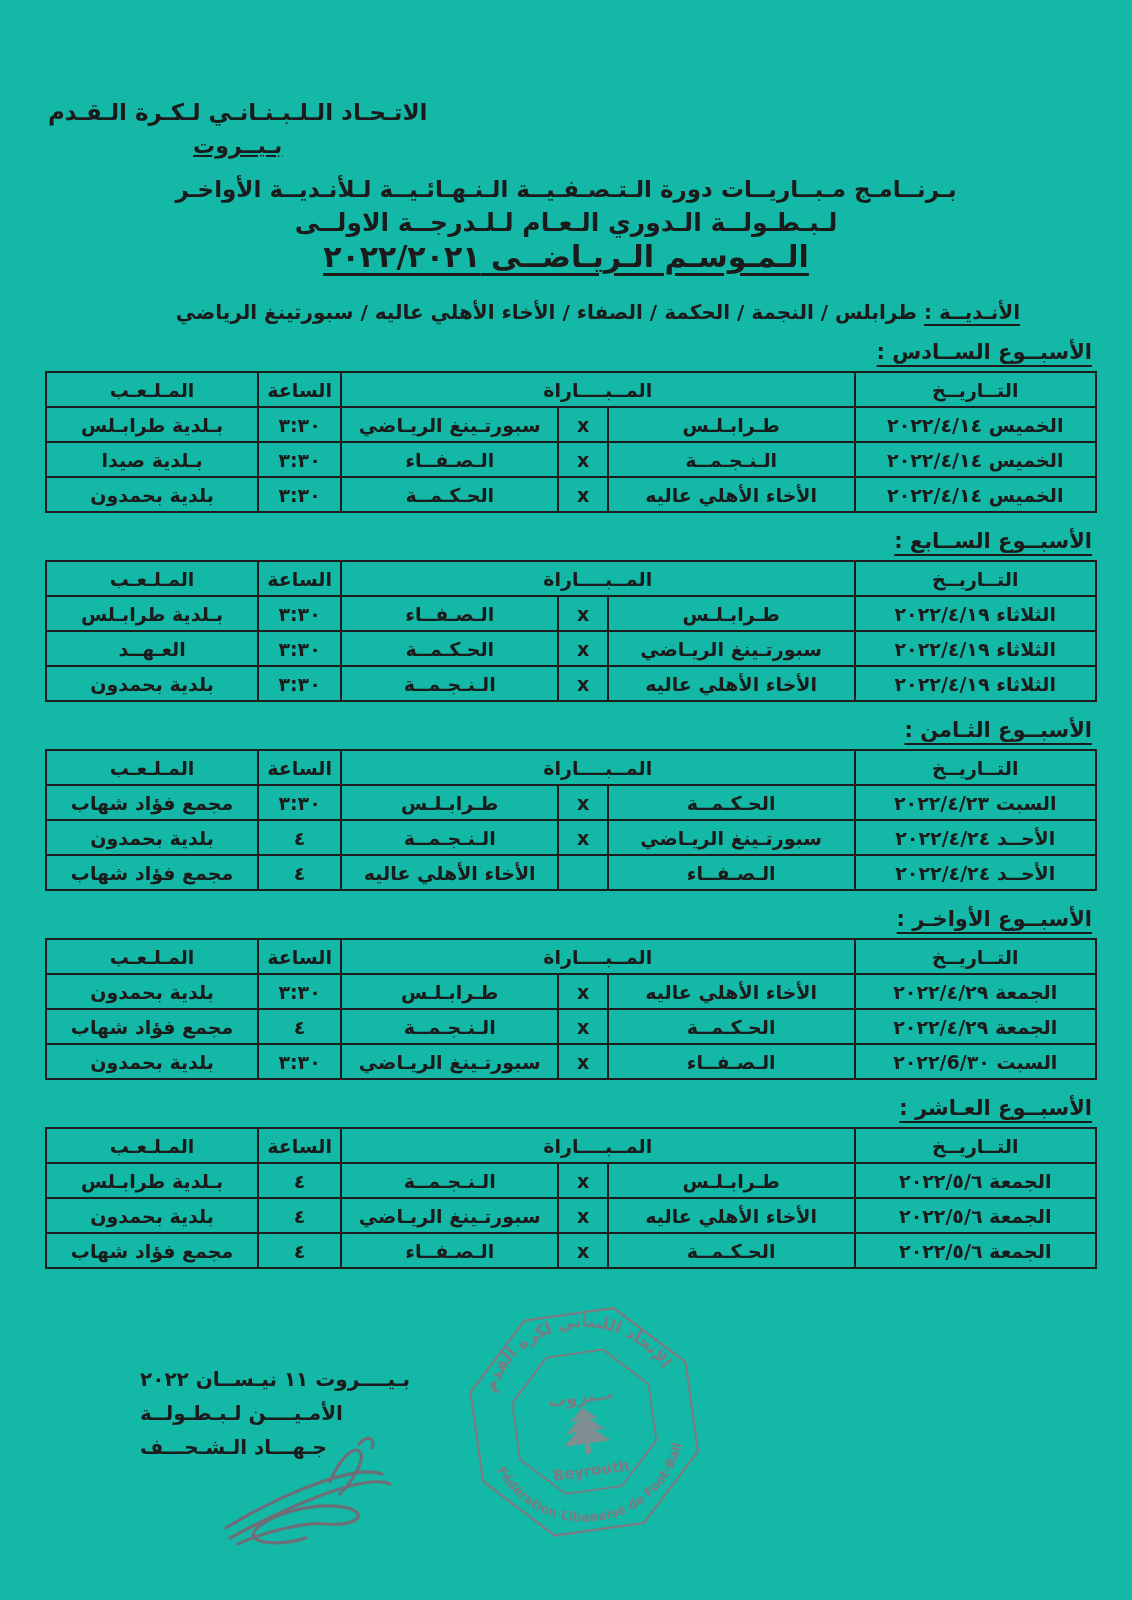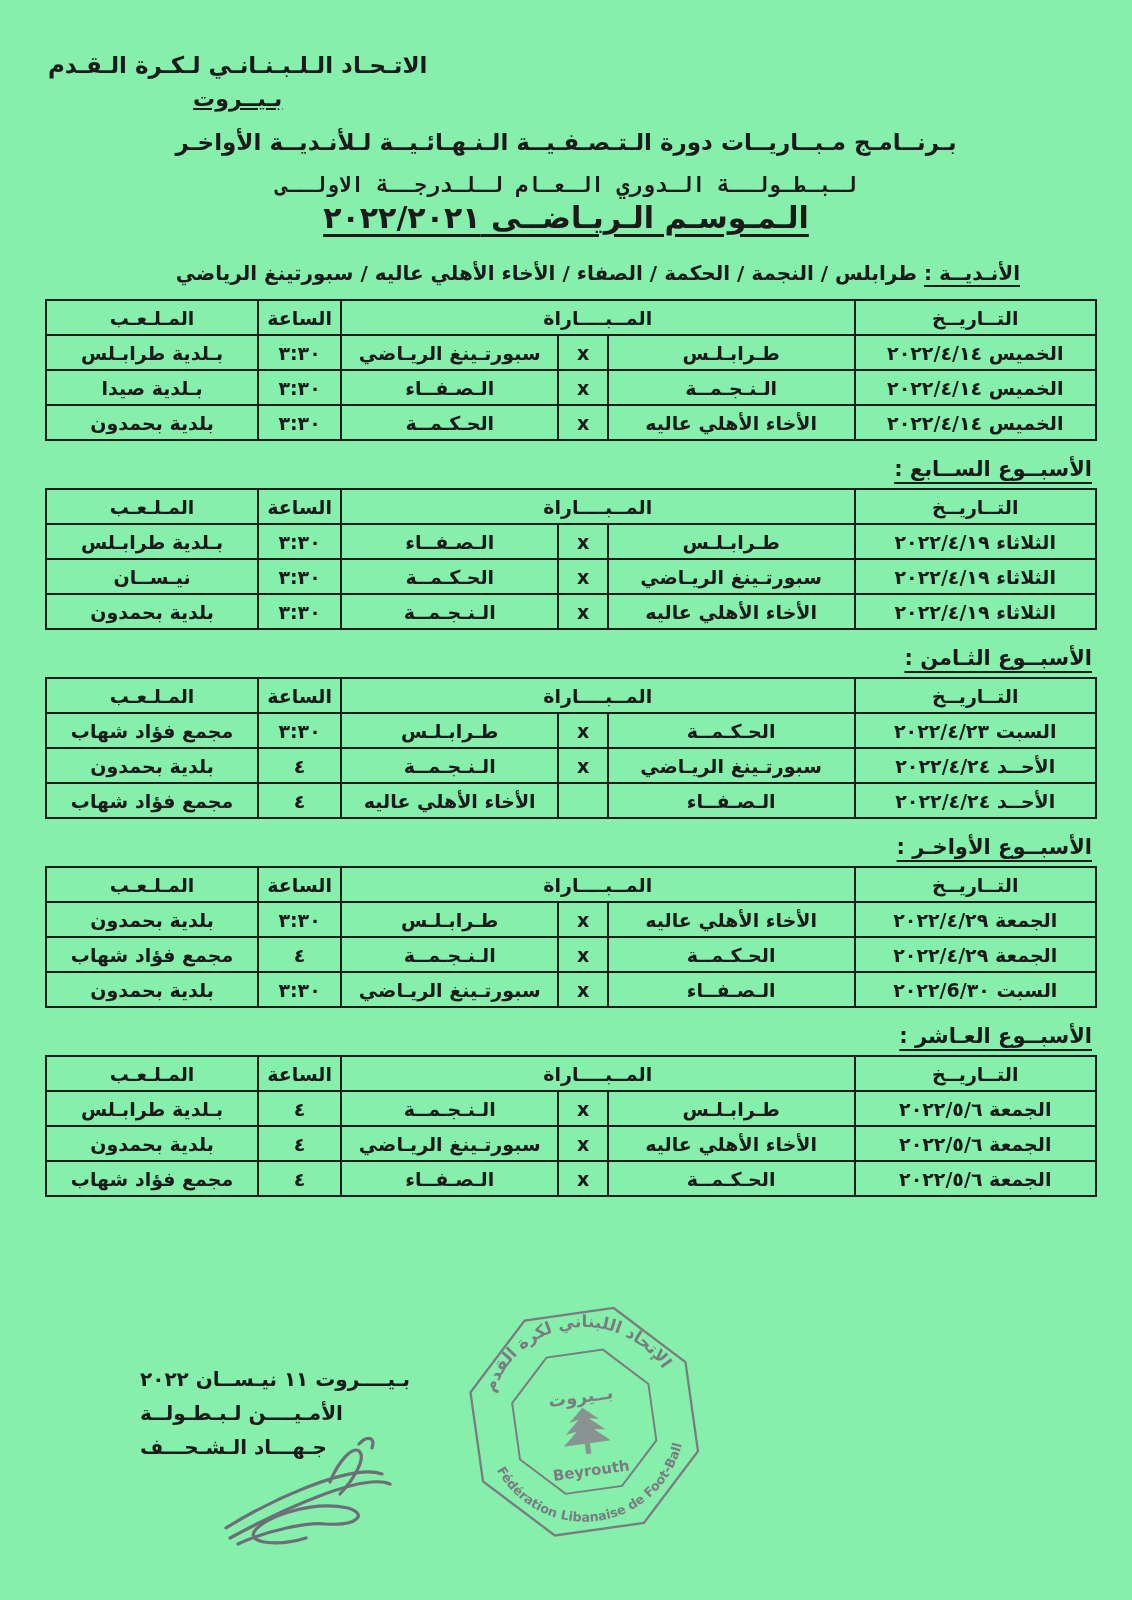--- a/index.html
+++ b/index.html
@@ -5,41 +5,41 @@
   html,body{margin:0;padding:0;}
   body{
     width:1132px;height:1600px;
     background:#f2f2f0;
     font-family:"DejaVu Sans", sans-serif;
     color:#1b1b1b;
   }
   .page{
     position:relative;
     width:1132px;height:1600px;
-    background:#86efac;
+    background:#14b8a6;
     direction:rtl;
     overflow:hidden;
     box-sizing:border-box;
-    padding-top:52px;
+    padding-top:99px;
   }
   .org-wrap{ text-align:left; padding-left:48px; }
   .org-block{
     display:inline-block;
     text-align:center;
     direction:rtl;
   }
   .org-line{ font-size:23px; font-weight:bold; letter-spacing:.5px; }
   .city-line{
     font-size:22px; font-weight:bold;
     text-decoration:underline;
     margin-top:8px;
   }
   .title-block{ margin-top:18px; text-align:center; }
   .title-line1{ font-size:23px; font-weight:bold; }
-  .title-line2{ font-size:21px; font-weight:bold; margin-top:18px;font-family:Liberation Mono, monospace; }
+  .title-line2{ font-size:25px; font-weight:bold; margin-top:6px; }
   .title-line3{
     font-size:30px; font-weight:bold; margin-top:2px;
     text-decoration:underline; text-underline-offset:6px;
   }
   .clubs-line{
     margin-top:26px;
     padding-right:112px;
     font-size:20px; font-weight:bold;
   }
   .clubs-label{ text-decoration:underline; text-underline-offset:5px; }
@@ -100,20 +100,21 @@
     <div class="title-line3">الـمـوسـم الـريـاضــى ٢٠٢٢/٢٠٢١</div>
   </div>
 
   <div class="clubs-line">
     <span class="clubs-label">الأنـديــة :</span>
     <span>طرابلس / النجمة / الحكمة / الصفاء / الأخاء الأهلي عاليه / سبورتينغ الرياضي</span>
   </div>
 
   <div>
   <section class="week">
+    <h3 class="week-heading">الأسبــوع الســادس :</h3>
     <table class="sched">
       <colgroup>
         <col class="c-date">
             <col class="c-home">
             <col class="c-x">
         <col class="c-away">
             <col class="c-time">
             <col class="c-venue">
       </colgroup>
       <thead>
@@ -180,21 +181,21 @@
               <td>الـصـفــاء</td>
               <td>٣:٣٠</td>
               <td>بـلدية طرابـلس</td>
             </tr>
             <tr>
               <td>الثلاثاء ٢٠٢٢/٤/١٩</td>
               <td>سبورتـينغ الريـاضي</td>
               <td class="x-cell">x</td>
               <td>الحـكـمــة</td>
               <td>٣:٣٠</td>
-              <td>نيـســان</td>
+              <td>العـهــد</td>
             </tr>
             <tr>
               <td>الثلاثاء ٢٠٢٢/٤/١٩</td>
               <td>الأخاء الأهلي عاليه</td>
               <td class="x-cell">x</td>
               <td>الـنـجـمــة</td>
               <td>٣:٣٠</td>
               <td>بلدية بحمدون</td>
             </tr>
           </tbody>

